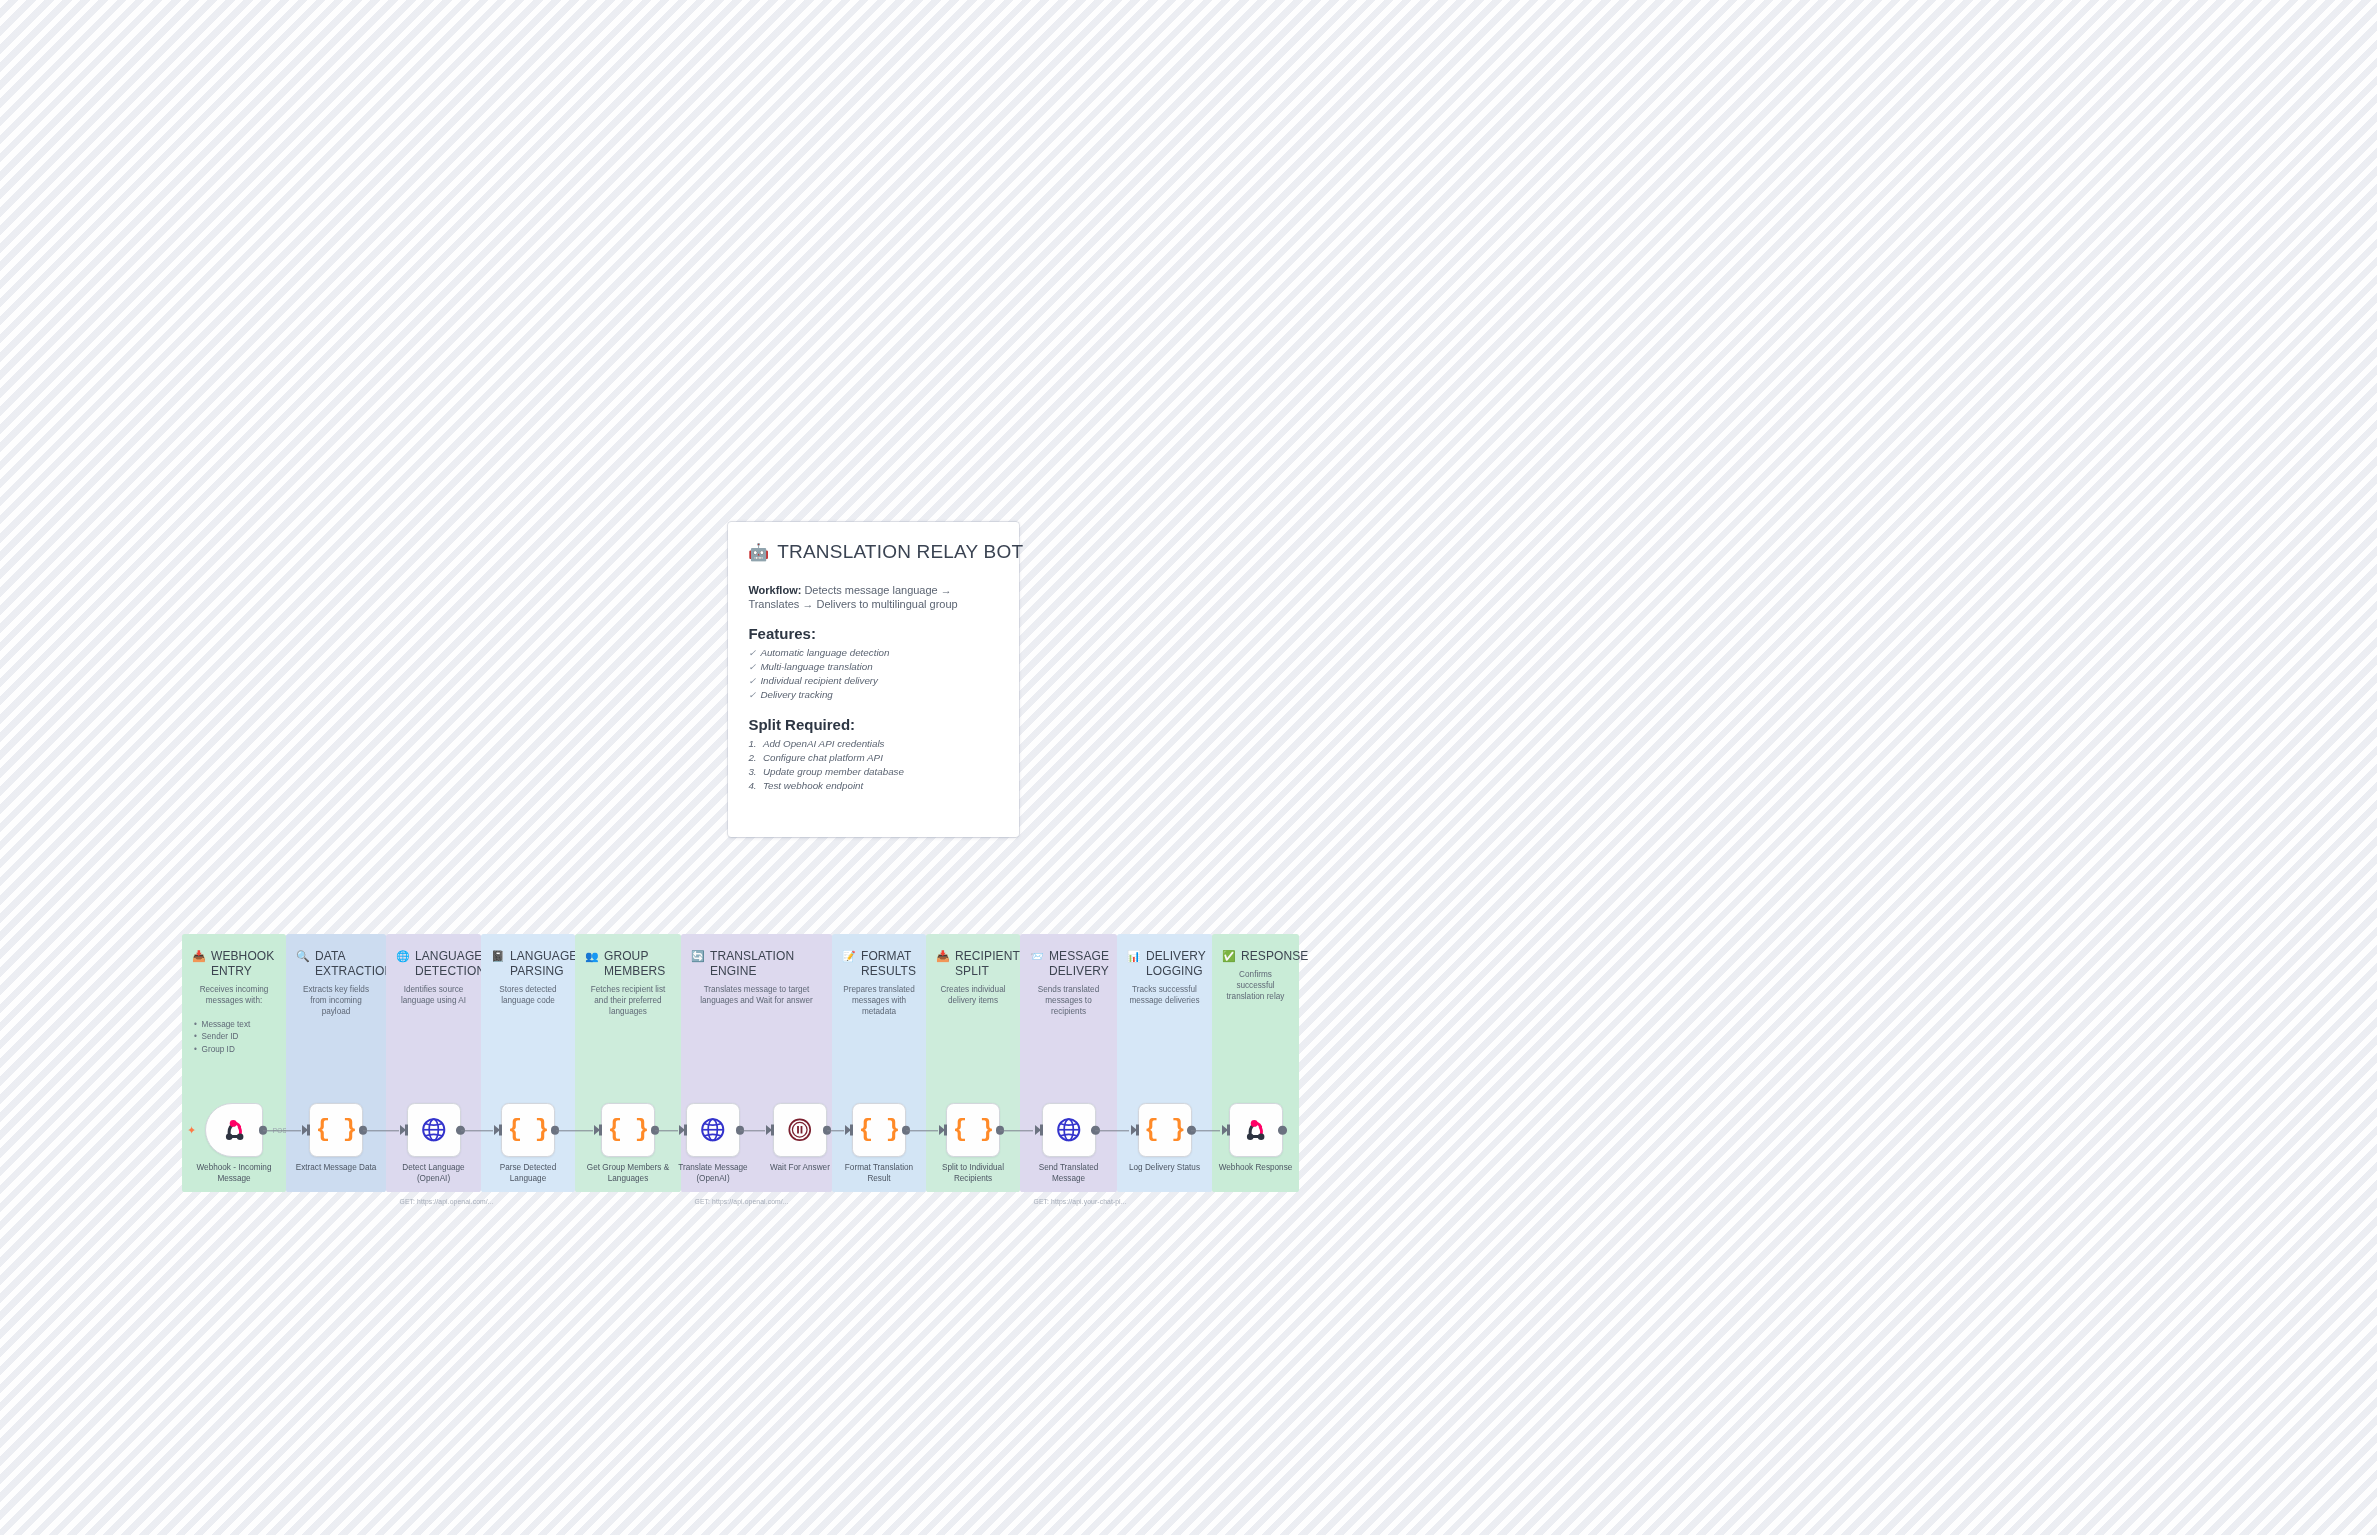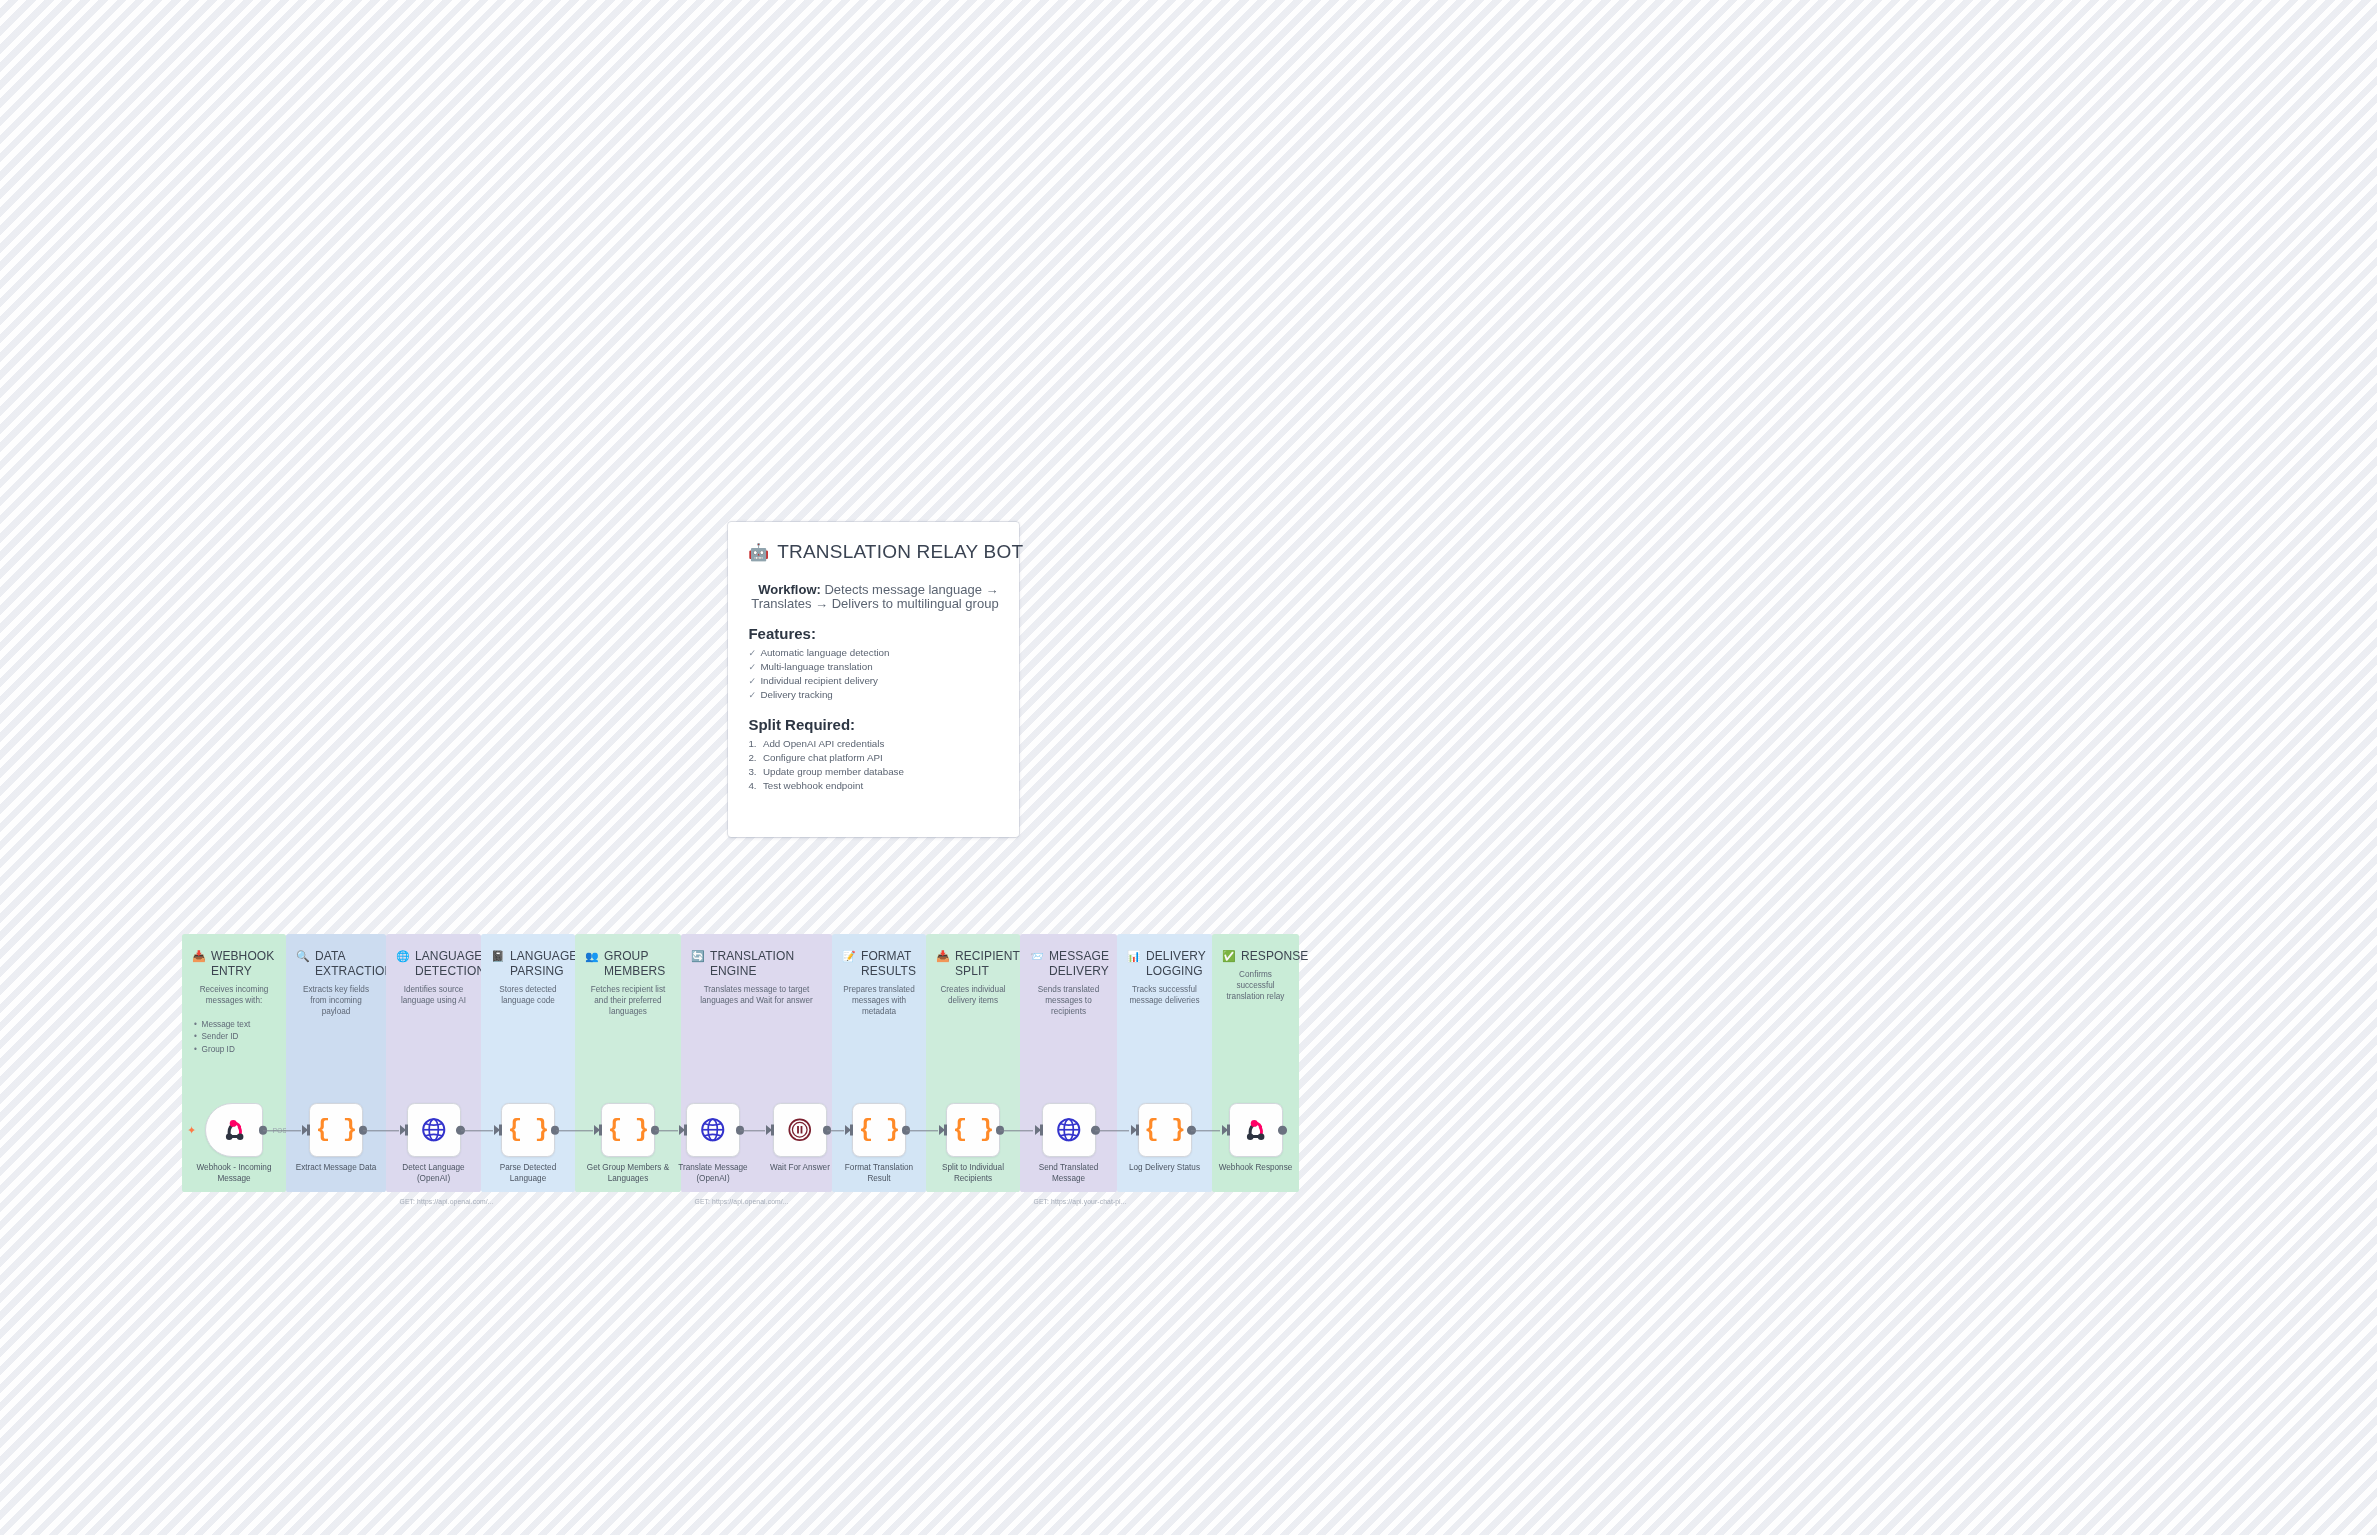--- a/index.html
+++ b/index.html
@@ -41,39 +41,39 @@
   #info-card .card-title-row .emoji { font-size: 17px; line-height: 1; }
   #info-card .card-title {
     font-size: 19px;
     font-weight: 400;
     color: #3a4352;
     letter-spacing: 0.2px;
     white-space: nowrap;
   }
   .card-section { margin-bottom: 13.6px; }
   .card-line {
-    font-size: 13px;
+    font-size: 11px;
     line-height: 14px;
     color: #5b6472;
-    text-align: right;
   }
   .card-line b { color: #2d3643; font-weight: 700; }
   .card-sub-head {
     font-size: 15px;
     font-weight: 700;
     color: #2d3643;
     margin-bottom: 4.3px;
   }
   .card-list { list-style: none; }
   .card-list li {
     font-size: 9.8px;
     line-height: 14px;
     color: #5b6472;
     padding-left: 12px;
     position: relative;
+    font-style: italic;
   }
   .card-list.check li::before {
     content: "\2713";
     position: absolute;
     left: 0;
     color: #7d8796;
     font-size: 9px;
   }
   .card-list.numbered { counter-reset: step; }
   .card-list.numbered li { padding-left: 14.5px; }

